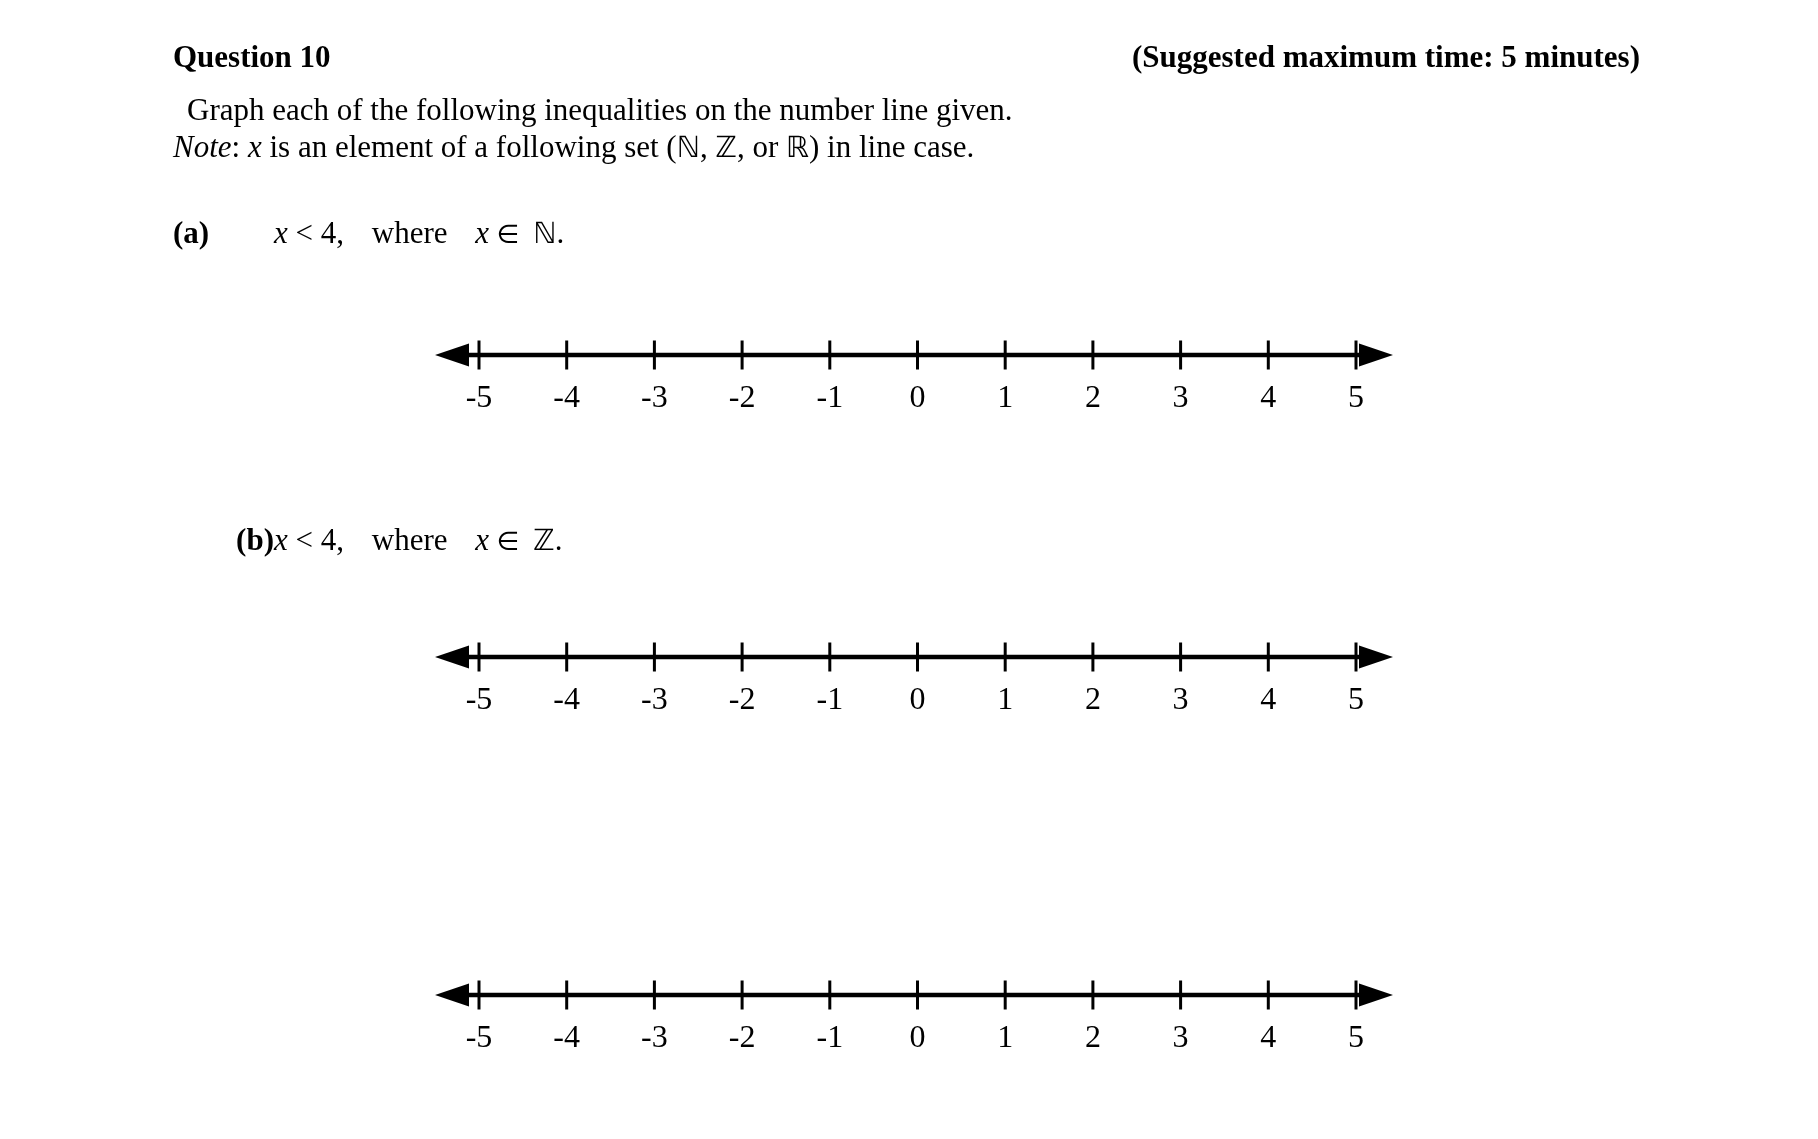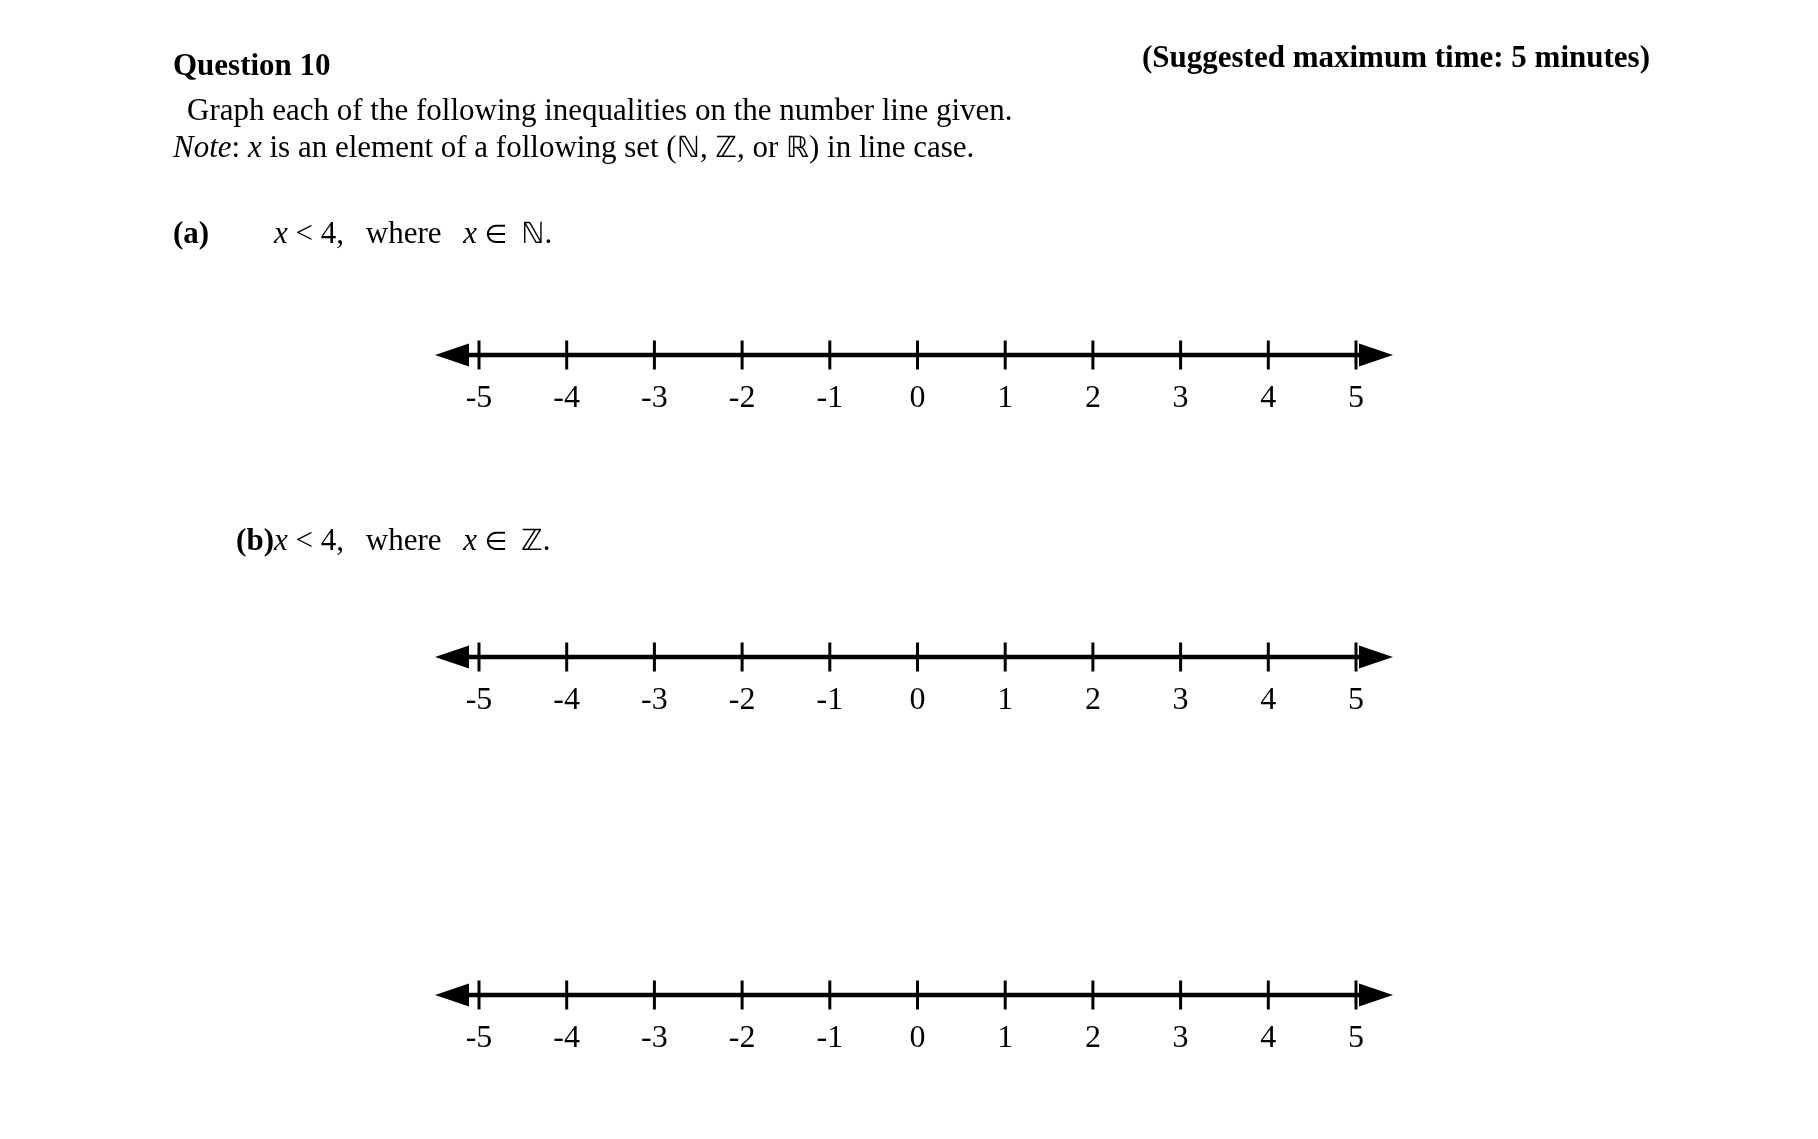--- a/index.html
+++ b/index.html
@@ -8,29 +8,29 @@
     width:1818px;height:1139px;
     background:#ffffff;
     color:#000000;
     font-family:"Liberation Serif","DejaVu Serif",serif;
     font-size:31px;
     overflow:hidden;
   }
   .abs{position:absolute;white-space:nowrap;}
   .bold{font-weight:bold;}
   .it{font-style:italic;}
-  .header-left{left:173px;top:39px;margin-top:8px;}
-  .header-right{right:168px;top:39px;}
+  .header-left{left:173px;top:39px;}
+  .header-right{right:178px;top:39px;}
   .instr1{left:187px;top:92px;}
   .instr2{left:173px;top:129px;}
   .part-a{left:173px;top:215px;}
   .part-b{left:173px;top:522px;text-align:right;}
   .part-c{left:173px;top:859px;}
   .plabel{display:inline-block;min-width:101px;font-weight:bold;}
-  .gapL{margin-left:14px;}
+  .gapL{margin-left:20px;}
   .gapS{margin-left:6px;}
   .dstruck{font-family:"DejaVu Sans","DejaVu Serif",sans-serif;font-size:29px;}
   .elem{font-family:"DejaVu Sans","DejaVu Serif",sans-serif;font-size:26px;}
   .nl{position:absolute;left:420px;width:980px;height:110px;}
   .nl-a{top:325px;}
   .nl-b{top:627px;}
   .nl-c{top:965px;}
 </style>
 </head>
 <body>

